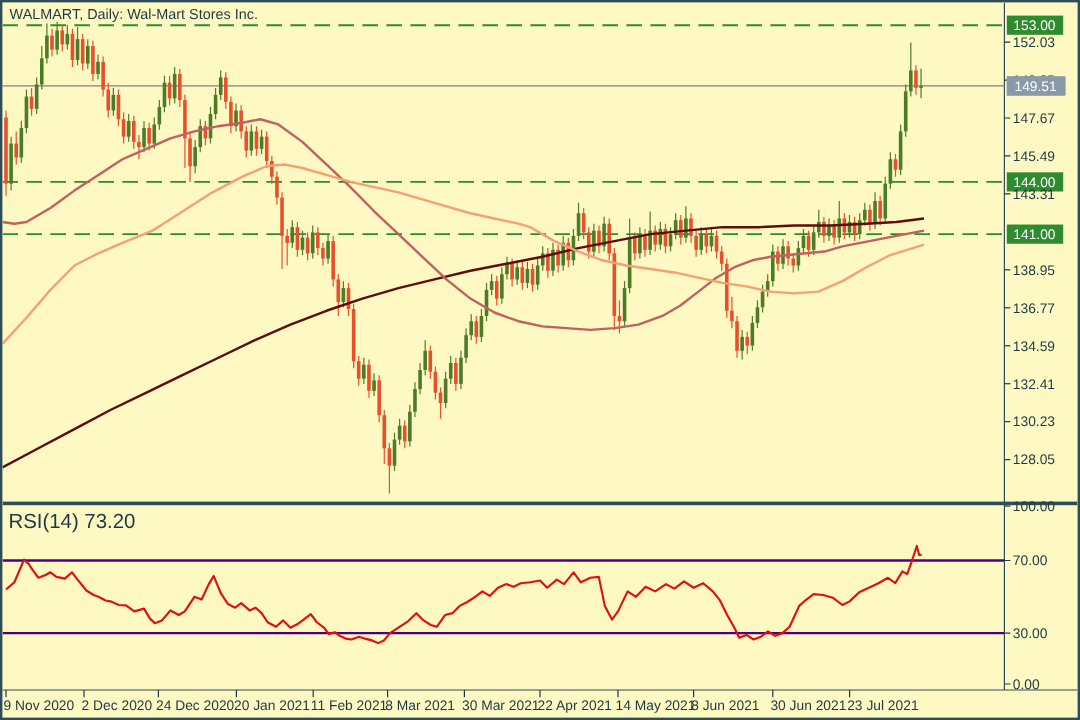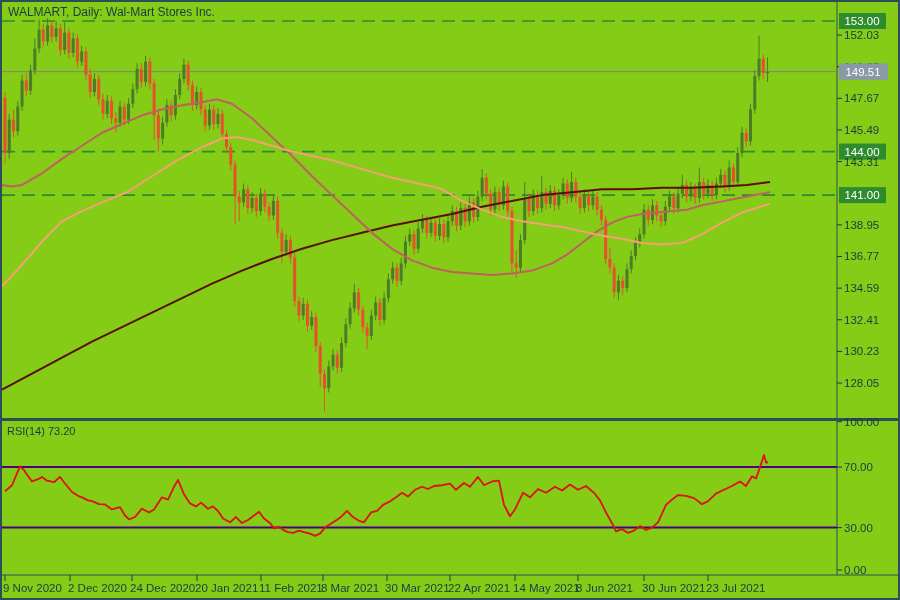--- a/index.html
+++ b/index.html
@@ -1,19 +1,19 @@
 <!DOCTYPE html>
 <html><head>
 <meta charset="utf-8">
 <style>
   html,body{margin:0;padding:0;background:#c8d0d4;font-family:"Liberation Sans",sans-serif;}
-  #terminal{position:relative;width:900px;height:600px;background:#84cc16;border:2px solid #2e4d5a;box-sizing:border-box;overflow:hidden;}
+  #terminal{position:relative;width:900px;height:600px;background:#fef9c3;border:2px solid #2e4d5a;box-sizing:border-box;overflow:hidden;}
   #chart-svg{position:absolute;left:0;top:0;}
   .ttl{position:absolute;left:6px;top:3px;font-size:12px;color:#1c3a44;z-index:5;}
-  .rsittl{position:absolute;left:5px;top:423px;font-size:11px;color:#1c3a44;z-index:5;}
+  .rsittl{position:absolute;left:5px;top:423px;font-size:17px;color:#1c3a44;z-index:5;}
 </style>
 </head>
 <body>
 
 <div id="terminal">
   <div class="ttl">WALMART, Daily: Wal-Mart Stores Inc.</div>
   <div class="rsittl">RSI(14) 73.20</div>
   <svg id="chart-svg" width="896" height="596">
       <line x1="835" y1="0" x2="835" y2="573" stroke="#2e4d5a" stroke-width="1"></line>
       <rect x="0" y="416" width="896" height="3" fill="#2e4d5a"></rect>

